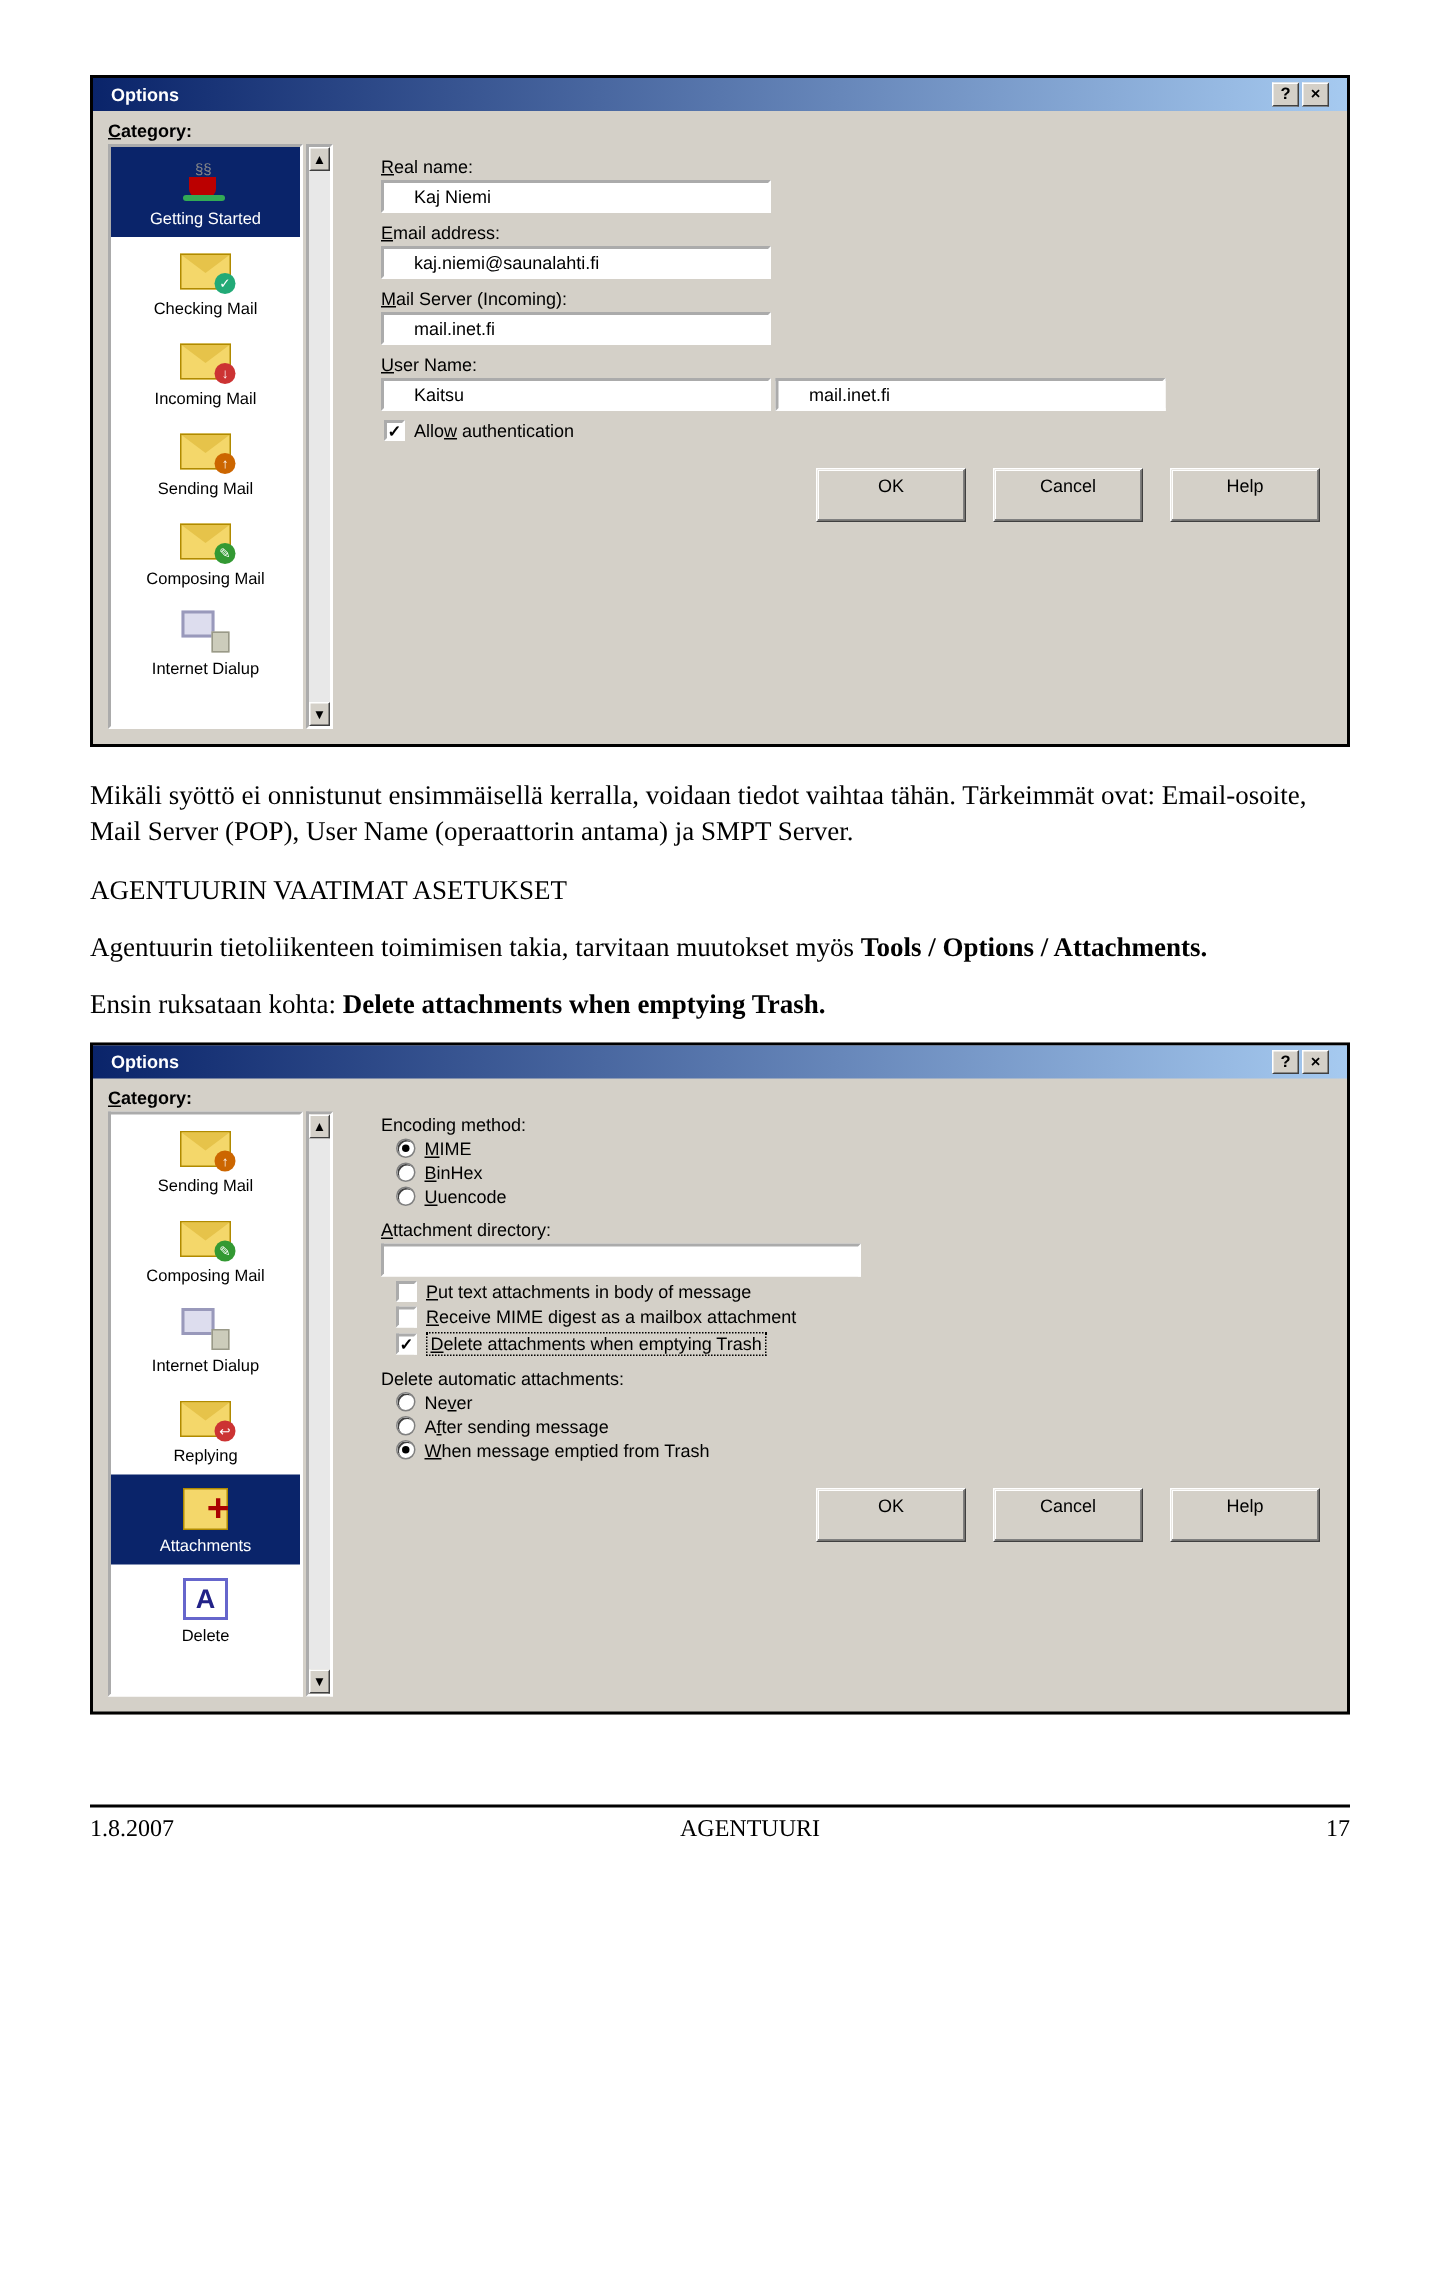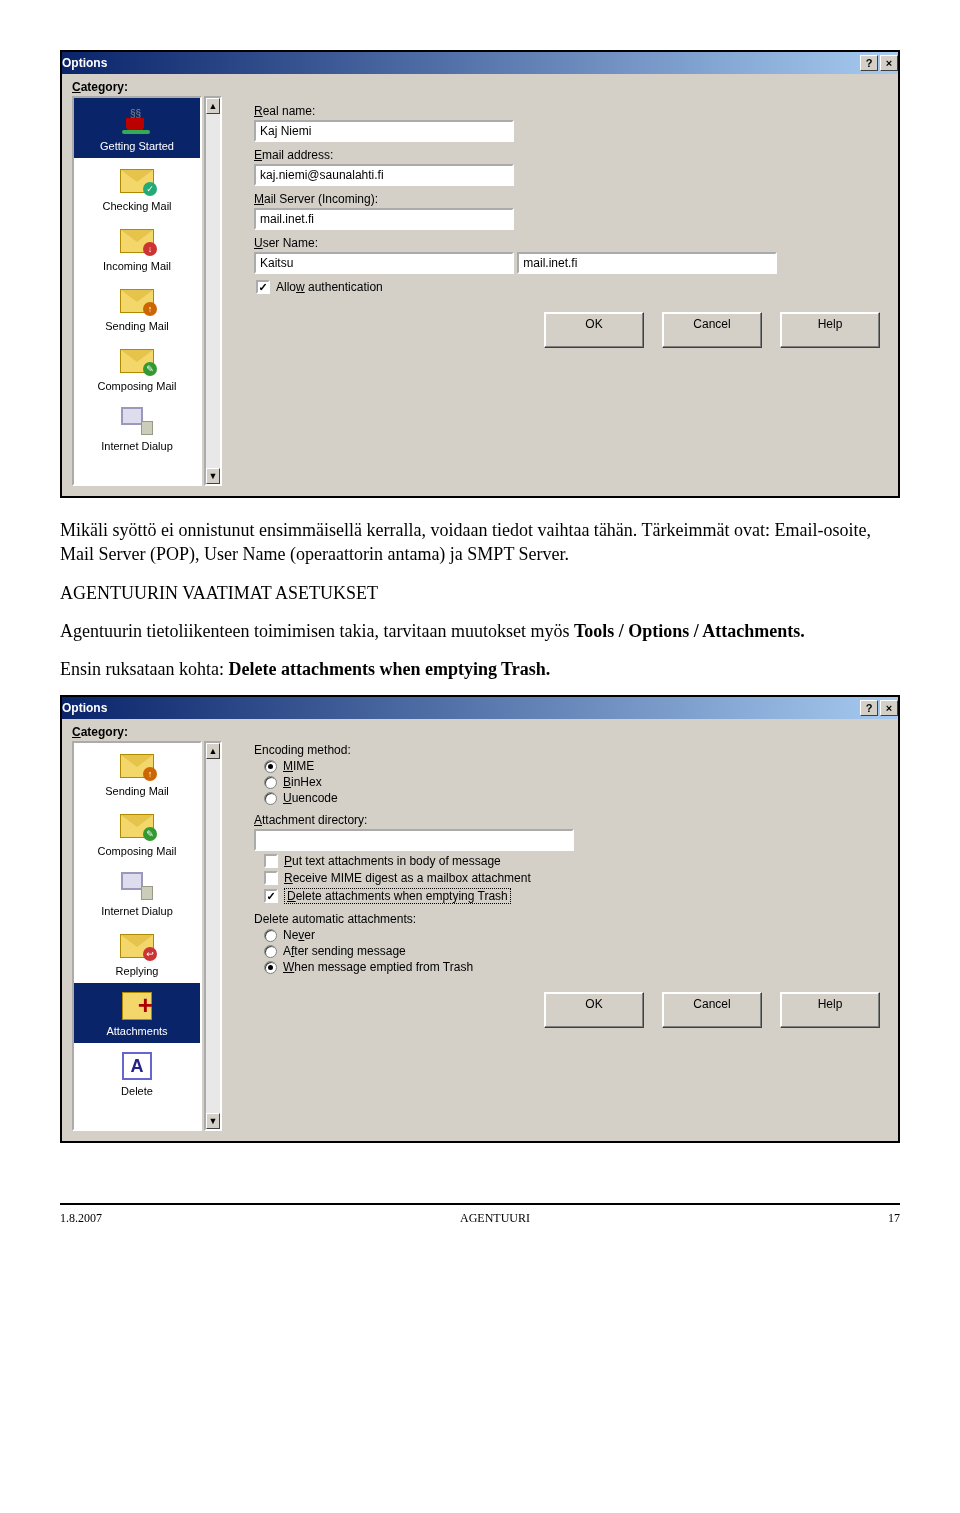--- a/index.html
+++ b/index.html
@@ -16,21 +16,21 @@
     border: 2px solid #000;
     background: #d4d0c8;
     font-family: Tahoma, Arial, sans-serif;
     font-size: 12px;
     margin: 10px 0 20px 0;
   }
   .titlebar {
     background: linear-gradient(to right, #0a246a, #a6caf0);
     color: #fff;
     font-weight: bold;
-    padding: 3px 0;
+    padding: 3px 12px;
     display: flex;
     align-items: center;
     justify-content: space-between;
   }
   .titlebar-buttons { display:flex; gap:2px; }
   .tb-btn {
     width: 18px; height: 16px;
     background: #d4d0c8;
     border: 1px solid #fff;
     border-right-color:#404040; border-bottom-color:#404040;
@@ -79,57 +79,57 @@
     margin: 0 auto 2px auto;
     display:flex; align-items:center; justify-content:center;
     font-size:26px;
   }
   .form-area { flex:1; padding: 2px 0 0 26px; }
   .fld-label { display:block; margin: 6px 0 2px 0; }
   .fld-input {
     width: 260px;
     background:#fff;
     border: 2px inset #fff;
-    padding: 2px 4px;
+    padding: 2px 20px;
     font: 12px Tahoma, Arial, sans-serif;
     height: 22px;
   }
   .chk-row { margin-top:6px; display:flex; align-items:center; gap:6px; padding-left:2px;}
   .chk {
     width:14px; height:14px; background:#fff;
     border: 2px inset #fff;
     display:flex; align-items:center; justify-content:center;
     font-size:11px; font-weight:bold;
   }
   .btn-row { display:flex; gap:18px; justify-content:flex-end; margin-top:18px; padding-right:8px;}
   .btn {
     width: 100px; height:36px;
     background:#d4d0c8;
     border: 1px solid #fff;
     border-right-color:#404040; border-bottom-color:#404040;
     box-shadow: inset -1px -1px #808080, inset 1px 1px #fff;
     font: 12px Tahoma, Arial, sans-serif;
     text-align:center; line-height:22px;
   }
-  .radio-row { display:flex; align-items:flex-end; gap:6px; margin:2px 0 2px 10px; }
+  .radio-row { display:flex; align-items:flex-start; gap:6px; margin:2px 0 2px 10px; }
   .radio {
     width:13px; height:13px; border-radius:50%;
     background:#fff; border:1px solid #808080;
     box-shadow: inset 1px 1px #404040;
     display:flex; align-items:center; justify-content:center;
   }
   .radio.checked::after {
     content:""; width:5px; height:5px; border-radius:50%; background:#000;
   }
   .grp-label { margin: 8px 0 2px 0; }
   .chk-row2 { display:flex; align-items:center; gap:6px; margin:3px 0 3px 10px; }
   .dotted-sel { border:1px dotted #000; padding:0 2px; }
   .body-text { margin: 14px 0; line-height:1.35; }
   .hr { border-top: 2px solid #000; margin: 60px 0 6px 0; }
-  .footer { display:flex; justify-content:space-between; font-size:12px; }
+  .footer { display:flex; justify-content:space-between; font-size:16px; }
 
   
   .ic-cup { position:relative; width:30px; height:26px; }
   .ic-cup .cup { position:absolute; left:4px; bottom:2px; width:18px; height:14px; background:#b00; border-radius:0 0 6px 6px; }
   .ic-cup .plate{ position:absolute; left:0; bottom:0; width:28px; height:4px; background:#3a5; border-radius:8px;}
   .ic-cup .steam{ position:absolute; left:8px; top:0; color:#888; font-size:10px;}
   .ic-env { width:34px; height:24px; background:#f4d76a; border:1px solid #b08a00; position:relative; }
   .ic-env::before{ content:""; position:absolute; left:0; right:0; top:0; height:0;
     border-left:16px solid transparent; border-right:16px solid transparent; border-top:12px solid #e6c34a;}
   .ic-env .badge { position:absolute; right:-4px; bottom:-4px; width:14px; height:14px; border-radius:50%; background:#2a7; display:flex;align-items:center;justify-content:center;color:#fff;font-size:9px;}

